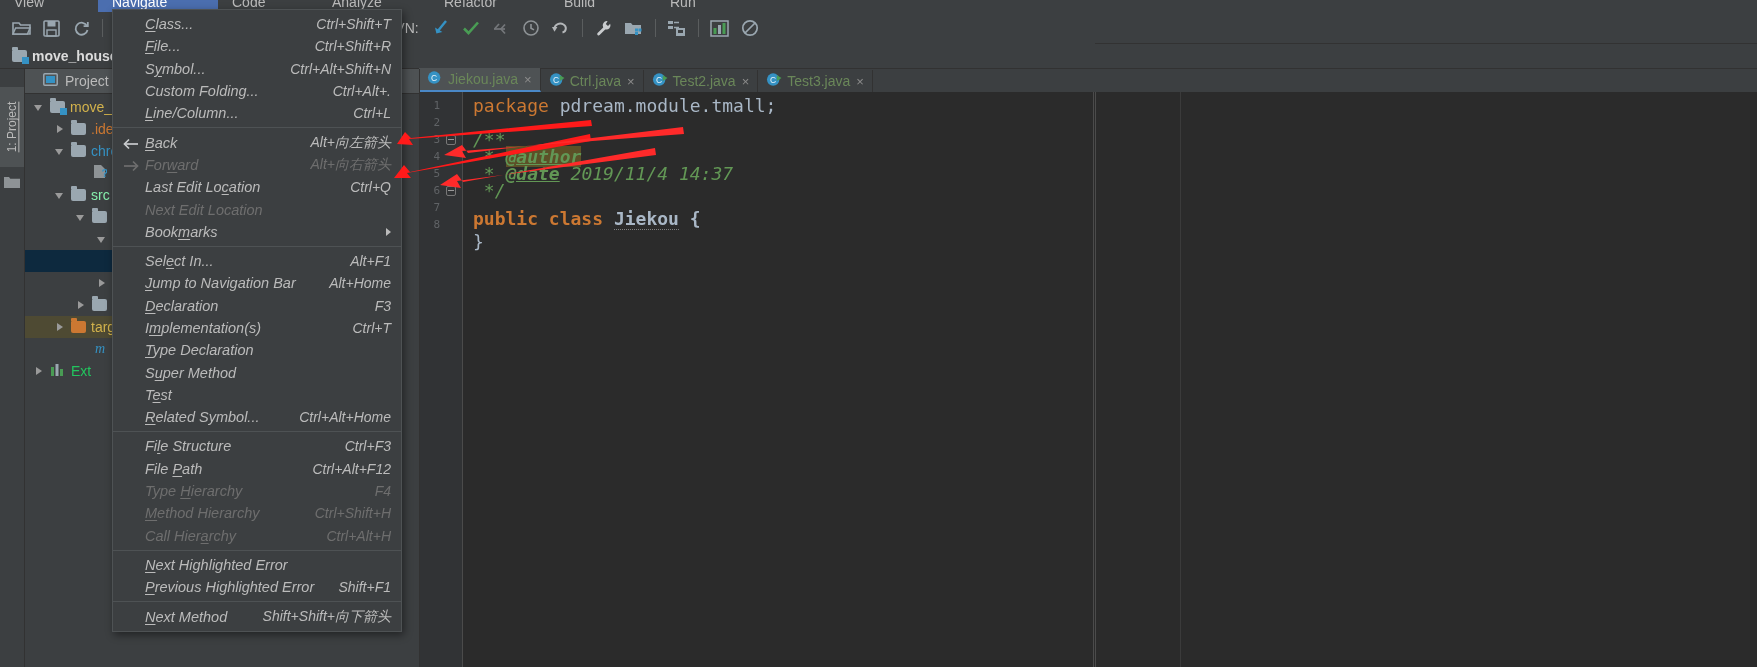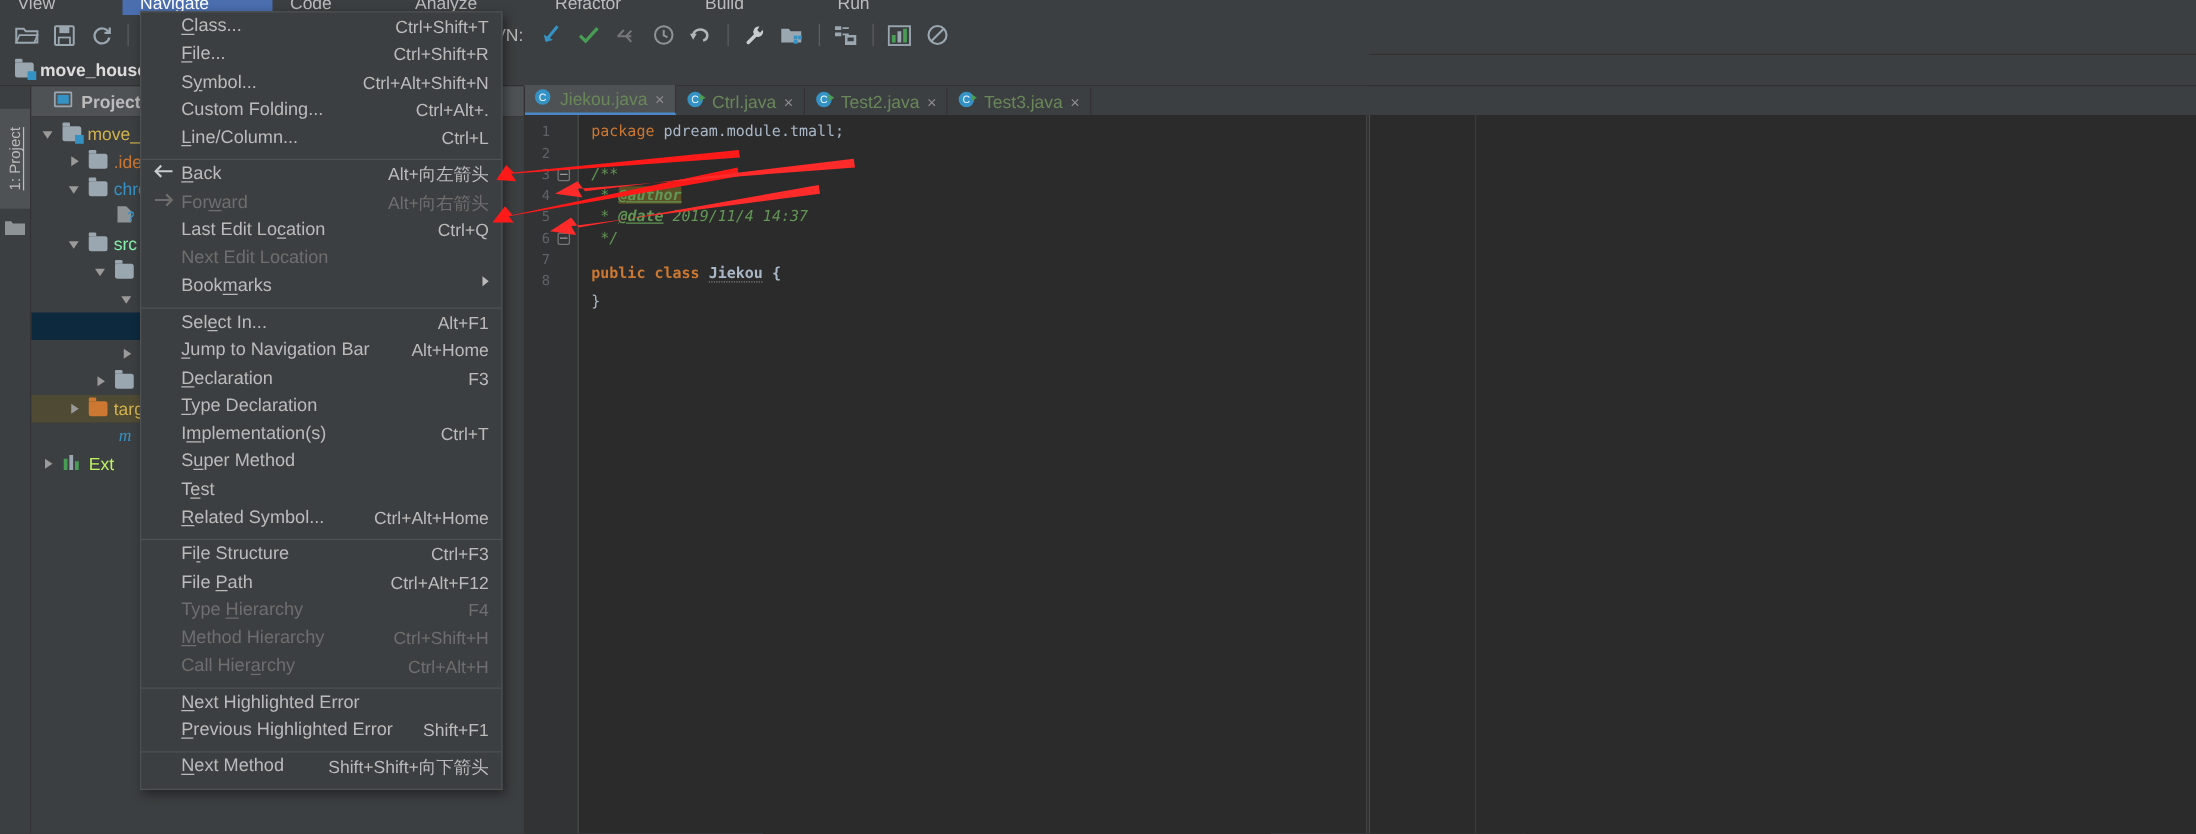--- a/index.html
+++ b/index.html
@@ -181,21 +181,21 @@
   .pp-header {
     height: 24px;
     background: #4e5254;
     display: flex;
     align-items: center;
     padding-left: 18px;
     color: #bbbbbb;
     font-size: 14px;
     border-bottom: 1px solid #323232;
   }
-  .pp-header .ph-label { margin-left: 7px; font-weight: bold; }
+  .pp-header .ph-label { margin-left: 7px; }
   .tree { position: relative; padding-top: 2px; }
   .tnode {
     display: flex;
     align-items: center;
     height: 22px;
     font-size: 14px;
     white-space: nowrap;
   }
   .tnode.selected-blue { background: #0d293e; }
   .tnode.selected-olive { background: #4e4a33; }
@@ -289,21 +289,21 @@
   }
   .codearea {
     position: absolute;
     left: 43px; top: 0;
     right: 0; bottom: 0;
   }
   .codeline {
     position: absolute;
     left: 10px;
     font-family: "DejaVu Sans Mono", monospace;
-    font-size: 12px;
+    font-size: 18px;
     white-space: pre;
     line-height: 17px;
   }
   .kw { color: #cc7832; }
   .plain { color: #a9b7c6; }
   .cmt { color: #629755; font-style: italic; }
   .tagdoc { color: #629755; font-style: italic; text-decoration: underline; font-weight: bold; }
   .tagdoc-hl { background: #5c5027; color: #629755; font-style: italic; text-decoration: underline; font-weight: bold; }
   .cls { color: #a9b7c6; border-bottom: 1px dotted #808080; }
   .right-split {
@@ -339,26 +339,28 @@
     background: #3c3f41;
     border: 1px solid #4e5254;
     box-shadow: 2px 3px 8px rgba(0,0,0,0.45);
     padding: 3px 0;
     z-index: 40;
     box-sizing: border-box;
   }
   .mi {
     position: relative;
     display: flex;
+    align-items: center;
     height: 22.3px;
     padding: 0 10px 0 32px;
     color: #bbbbbb;
     font-size: 14.5px;
     white-space: nowrap;
     box-sizing: border-box;
+    font-style: italic;
   }
   .mi.disabled { color: #6e6e6e; }
   .mi .mi-label { flex: 0 0 auto; }
   .mi .mi-key {
     margin-left: auto;
     color: #bbbbbb;
     font-size: 14px;
     padding-left: 18px;
   }
   .mi.disabled .mi-key { color: #6e6e6e; }
@@ -675,21 +677,21 @@
             </svg></span>
           <span class="tlabel" style="color: rgb(53, 146, 196);">pom</span>
         </div>
         <div class="tnode" style="padding-left: 8px;">
           <span class="twist right"></span>
           <span><svg width="16" height="14" viewBox="0 0 16 14">
               <rect x="1" y="4" width="3" height="9" fill="#499c54"></rect>
               <rect x="5.5" y="1" width="3" height="12" fill="#9aa7b0"></rect>
               <rect x="10" y="6" width="3" height="7" fill="#499c54"></rect>
             </svg></span>
-          <span class="tlabel" style="color: #bef264;">Ext</span>
+          <span class="tlabel" style="color: #22c55e;">Ext</span>
         </div>
       </div>
   </div>
 
   <div class="editor">
     <div class="gutter" id="gutter">
         <div class="lineno" style="top: 7px;">1</div>
         <div class="lineno" style="top: 24px;">2</div>
         <div class="lineno" style="top: 41px;">3</div>
         <div class="lineno" style="top: 58px;">4</div>
@@ -774,25 +776,25 @@
       </div>
       <div class="mi">
         <span class="mi-label"><span class="u">J</span>ump to Navigation Bar</span>
         <span class="mi-key">Alt+Home</span>
       </div>
       <div class="mi">
         <span class="mi-label"><span class="u">D</span>eclaration</span>
         <span class="mi-key">F3</span>
       </div>
       <div class="mi">
-        <span class="mi-label"><span class="u">T</span>ype Declaration</span>
-      </div>
-      <div class="mi">
         <span class="mi-label">I<span class="u">m</span>plementation(s)</span>
         <span class="mi-key">Ctrl+T</span>
+      </div>
+      <div class="mi">
+        <span class="mi-label"><span class="u">T</span>ype Declaration</span>
       </div>
       <div class="mi">
         <span class="mi-label">S<span class="u">u</span>per Method</span>
       </div>
       <div class="mi">
         <span class="mi-label">T<span class="u">e</span>st</span>
       </div>
       <div class="mi">
         <span class="mi-label"><span class="u">R</span>elated Symbol...</span>
         <span class="mi-key">Ctrl+Alt+Home</span>

